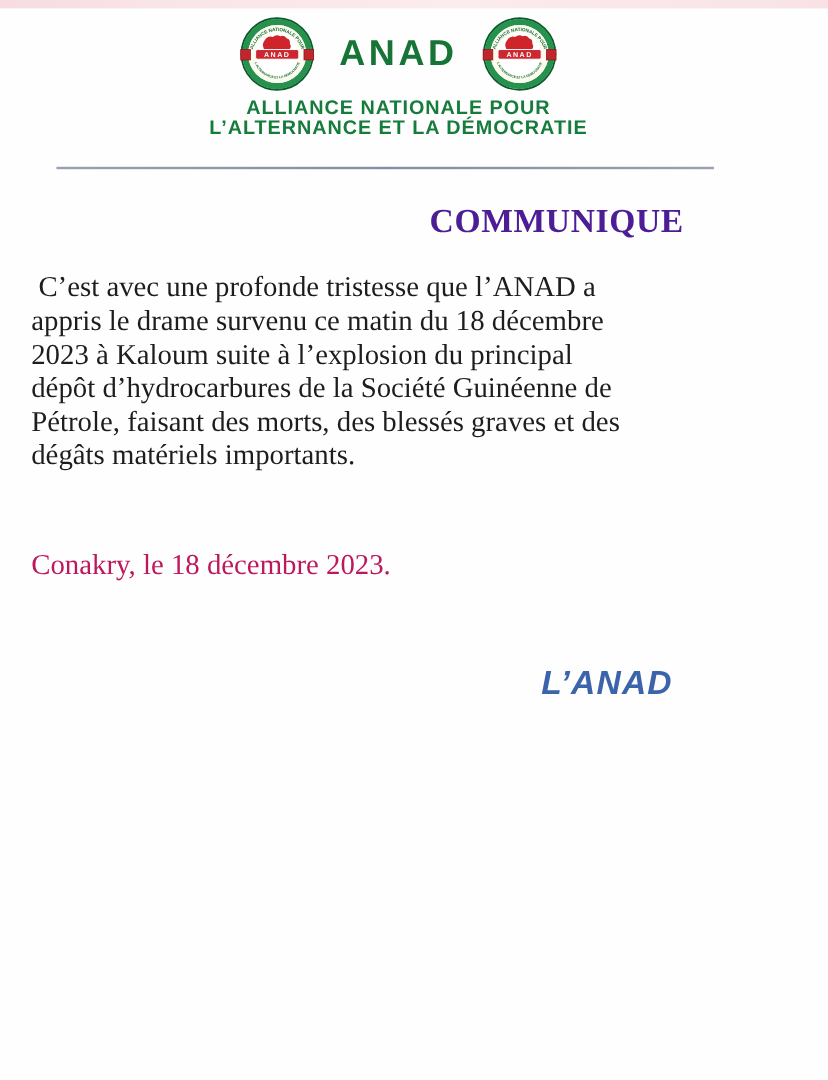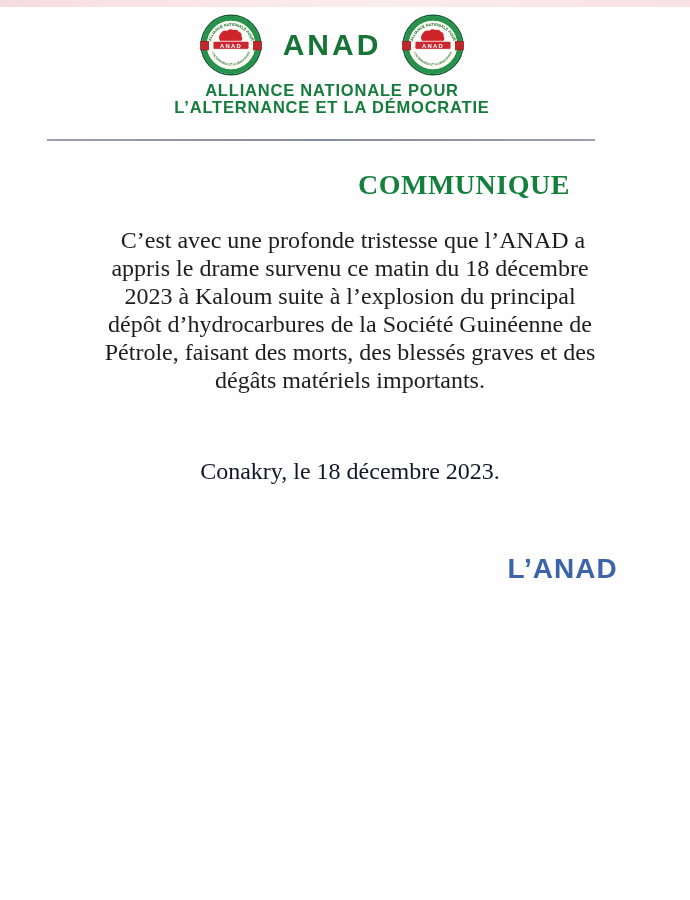--- a/index.html
+++ b/index.html
@@ -55,42 +55,42 @@
     margin: 24px 0 0 47px;
     background: linear-gradient(90deg, #9aa0ae, #878da0 50%, #9aa0ae);
   }
   .doc-title {
     margin: 29px 0 0 358px;
     font-family: "Liberation Serif", serif;
     font-weight: bold;
     font-size: 28px;
     line-height: 30px;
     letter-spacing: 0.5px;
-    color: #15803d;
+    color: #4c1d95;
   }
   .body {
-    margin: 26px 0 0 50px;
+    margin: 26px 0 0 26px;
     width: 600px;
     font-size: 24px;
     line-height: 28px;
     color: #1d1d1d;
-    text-align: center;
   }
   .body p {
     margin: 0 0 24px 0;
     white-space: pre-wrap;
   }
   .dateline {
     margin-top: 63px;
     font-size: 24px;
-    color: #0f172a;
+    color: #be185d;
   }
   .signature {
     margin: 70px 0 0 425px;
     font-family: "Liberation Sans", sans-serif;
+    font-style: italic;
     font-weight: bold;
     font-size: 28px;
     letter-spacing: 1px;
     color: #3b64ab;
   }
   .emblem { display: block; }
 </style>
 </head>
 <body>
 

